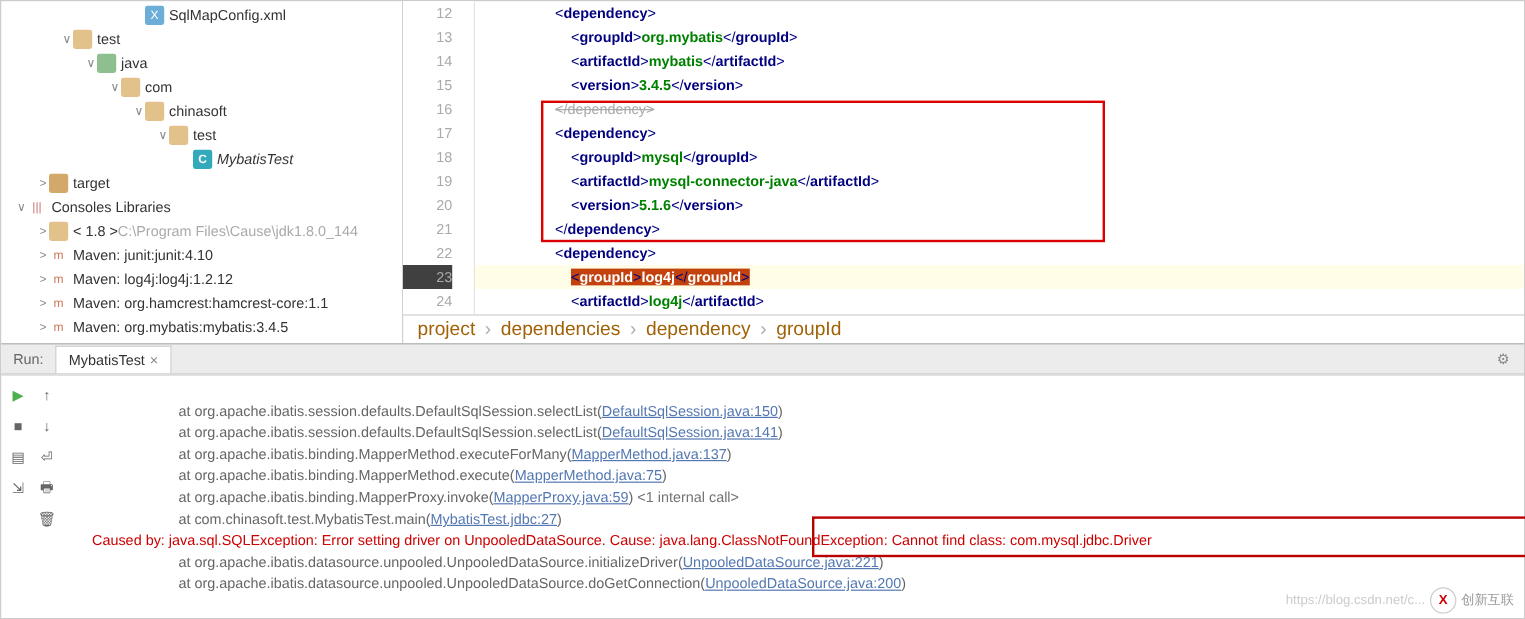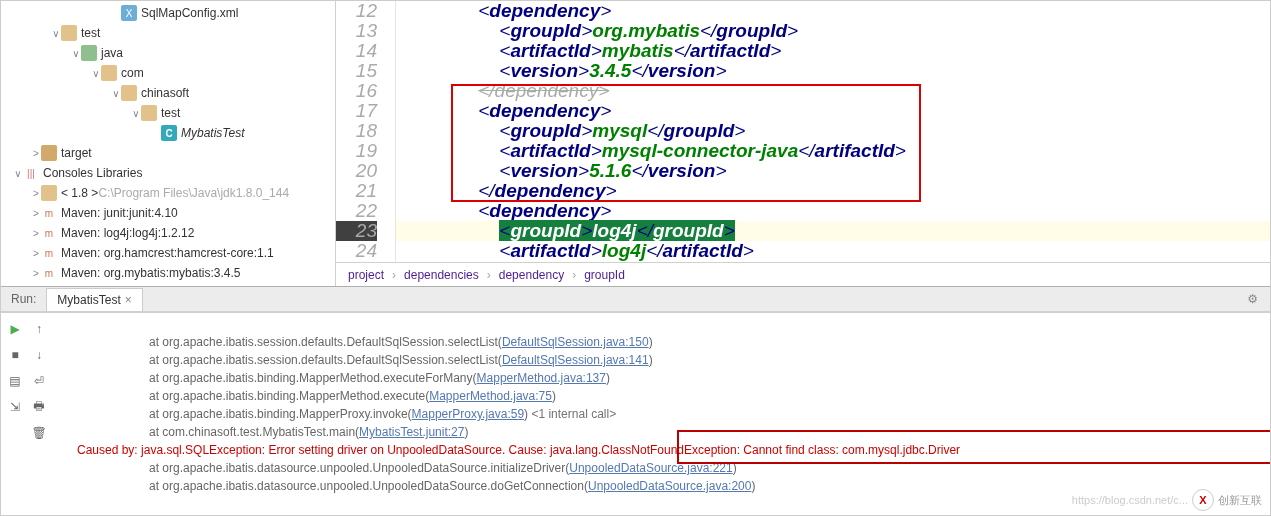--- a/index.html
+++ b/index.html
@@ -13,35 +13,35 @@
 .folder-ic { background:#e2c28a; }
 .folder-java-ic { background:#8fbf8f; }
 .folder-gen-ic { background:#d2a96b; color:#fff; }
 .file-xml-ic { background:#6caed8; color:#fff; }
 .class-ic { background:#33aabb; color:#fff; border-radius:50%; font-weight:bold; }
 .lib-ic { color:#c77; }
 .maven-ic { color:#c75; }
 .dim { color:#aaa; }
 .italic { font-style:italic; }
 .editor-panel { flex:1; display:flex; flex-direction:column; min-width:0; }
-.code-area { flex:1; display:flex; font-family:Consolas,monospace; font-size:19px; overflow:auto;font-style:italic; }
+.code-area { flex:1; display:flex; font-family:Consolas,monospace; font-size:12px; overflow:auto; }
 .gutter { width:60px; text-align:right; color:#aaa; background:#fff; border-right:1px solid #e4e4e4; padding-right:18px; }
 .gutter div { height:20px; line-height:20px; }
 .code { flex:1; position:relative; }
 .code-line { height:20px; line-height:20px; white-space:pre; padding-left:40px; }
 .cur-line { background:#fffde7; }
 .red-box { position:absolute; border:2px solid #d00; pointer-events:none; }
 .tag { color:#000080; }
 .tagname { color:#000080; font-weight:bold; }
 .text { color:#008000; font-weight:bold; }
 .crossed { text-decoration:line-through; color:#aaa; }
-.selection { background:#15803d; color:#fff; }
+.selection { background:#c2410c; color:#fff; }
 .selection .tagname { color:#fff; }
 .selection .text { color:#fff; }
-.breadcrumb-bar { height:24px; border-top:1px solid #d0d0d0; display:flex; align-items:center; padding-left:12px; color:#4c1d95; font-size:12px; }
+.breadcrumb-bar { height:24px; border-top:1px solid #d0d0d0; display:flex; align-items:center; padding-left:12px; color:#a16207; font-size:16px; }
 .breadcrumb-bar span+span:before { content:"›"; margin:0 8px; color:#aaa; }
 .run-tab-bar { height:26px; border-top:1px solid #b0b0b0; border-bottom:1px solid #d0d0d0; background:#ececec; display:flex; align-items:center; }
 .run-label { padding:0 10px; color:#666; }
 .tab-active { background:#fff; padding:4px 10px; border:1px solid #ccc; border-bottom:none; display:flex; align-items:center; gap:4px; }
 .close-x { color:#888; cursor:pointer; }
 .gear { position:absolute; right:12px; color:#888; }
 .run-panel { flex:0 0 180px; display:flex; border-top:1px solid #d0d0d0; }
 .run-toolbar { width:56px; display:flex; flex-direction:column; padding:6px 4px; gap:8px; }
 .tool-col { display:flex; flex-direction:column; gap:6px; }
 .tool-ic { width:20px; height:20px; display:flex; align-items:center; justify-content:center; color:#666; cursor:pointer; border-radius:3px; }
@@ -102,21 +102,21 @@
         </div>
         <div class="tree-row" style="padding-left: 12px;">
           <span class="arrow">∨</span>
           <span class="icon lib-ic">|||</span>
           <span>Consoles Libraries</span>
         </div>
         <div class="tree-row" style="padding-left: 30px;">
           <span class="arrow">&gt;</span>
           <span class="icon folder-ic"></span>
           <span>&lt; 1.8 &gt;</span>
-          <span class="dim">  C:\Program Files\Java\jdk1.8.0_144</span>
+          <span class="dim">  C:\Program Files\Cause\jdk1.8.0_144</span>
         </div>
         <div class="tree-row" style="padding-left: 30px;">
           <span class="arrow">&gt;</span>
           <span class="icon maven-ic">m</span>
           <span>Maven: junit:junit:4.10</span>
         </div>
         <div class="tree-row" style="padding-left: 30px;">
           <span class="arrow">&gt;</span>
           <span class="icon maven-ic">m</span>
           <span>Maven: log4j:log4j:1.2.12</span>
@@ -208,21 +208,21 @@
           <span class="tool-ic">🗑</span>
         </div>
       </div>
     </div>
     <div class="console" id="console">
         <div class="stack" style="padding-left: 84px;"><span>at org.apache.ibatis.session.defaults.DefaultSqlSession.selectList(</span><span class="stack-link">DefaultSqlSession.java:150</span><span>)</span></div>
         <div class="stack" style="padding-left: 84px;"><span>at org.apache.ibatis.session.defaults.DefaultSqlSession.selectList(</span><span class="stack-link">DefaultSqlSession.java:141</span><span>)</span></div>
         <div class="stack" style="padding-left: 84px;"><span>at org.apache.ibatis.binding.MapperMethod.executeForMany(</span><span class="stack-link">MapperMethod.java:137</span><span>)</span></div>
         <div class="stack" style="padding-left: 84px;"><span>at org.apache.ibatis.binding.MapperMethod.execute(</span><span class="stack-link">MapperMethod.java:75</span><span>)</span></div>
         <div class="stack" style="padding-left: 84px;"><span>at org.apache.ibatis.binding.MapperProxy.invoke(</span><span class="stack-link">MapperProxy.java:59</span><span>)</span><span class="stack-gray"> &lt;1 internal call&gt;</span></div>
-        <div class="stack" style="padding-left: 84px;"><span>at com.chinasoft.test.MybatisTest.main(</span><span class="stack-link">MybatisTest.junit:27</span><span>)</span></div>
+        <div class="stack" style="padding-left: 84px;"><span>at com.chinasoft.test.MybatisTest.main(</span><span class="stack-link">MybatisTest.jdbc:27</span><span>)</span></div>
         <div class="caused" style="padding-left: 12px;">Caused by: java.sql.SQLException: Error setting driver on UnpooledDataSource. Cause: java.lang.ClassNotFoundException: Cannot find class: com.mysql.jdbc.Driver</div>
         <div class="stack" style="padding-left: 84px;"><span>at org.apache.ibatis.datasource.unpooled.UnpooledDataSource.initializeDriver(</span><span class="stack-link">UnpooledDataSource.java:221</span><span>)</span></div>
         <div class="stack" style="padding-left: 84px;"><span>at org.apache.ibatis.datasource.unpooled.UnpooledDataSource.doGetConnection(</span><span class="stack-link">UnpooledDataSource.java:200</span><span>)</span></div>
         <div class="red-box" style="top: 117px; left: 620px; width: 640px; height: 34px;"></div>
         <div class="csdn-mark">
           <span>https://blog.csdn.net/c...</span>
           <span style="border:1px solid #ccc;border-radius:50%;width:22px;height:22px;display:inline-flex;align-items:center;justify-content:center;font-weight:bold;color:#c00">X</span>
           <span style="color:#999">创新互联</span>
         </div>
       </div>

